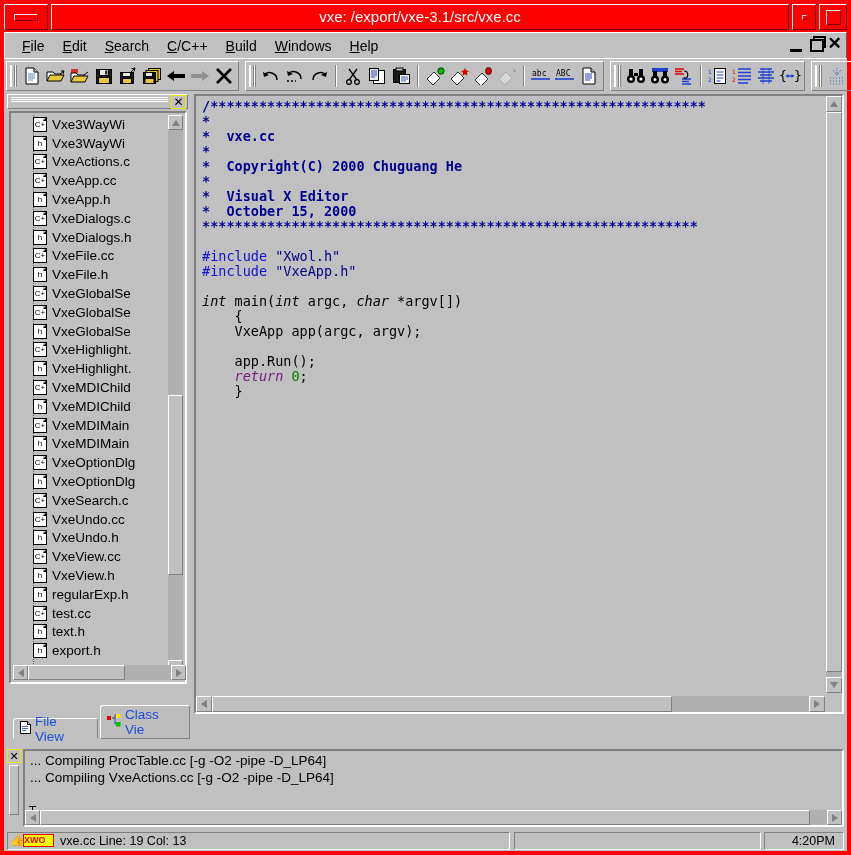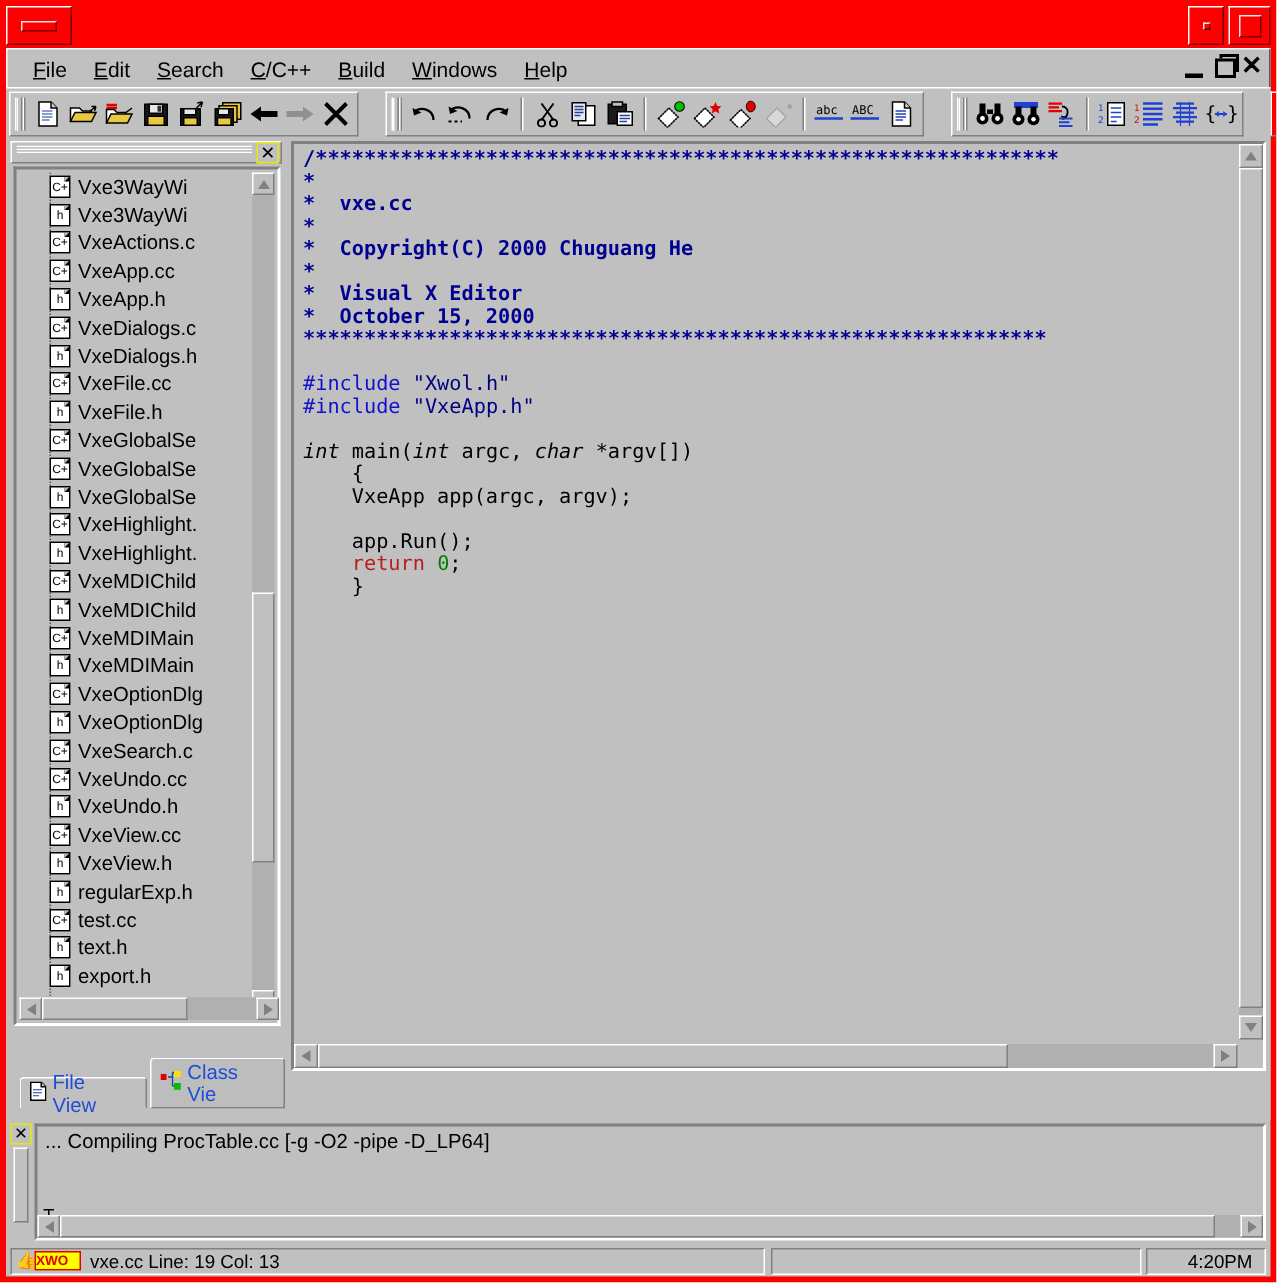--- a/index.html
+++ b/index.html
@@ -120,21 +120,21 @@
     position: absolute; left: 0; top: 26px; width: 843px; height: 34px;
     background: #c0c0c0;
     border-top: 1px solid #ffffff;
     display: flex; align-items: center;
     padding-left: 2px;
   }
   .tb-group {
     display: flex; align-items: center; height: 30px;
     border: 1px solid; border-color: #ffffff #808080 #808080 #ffffff;
     padding: 0 2px;
-    margin-right: 18px;
+    margin-right: 6px;
   }
   .tb-grip {
     width: 7px; height: 22px; margin: 0 3px 0 1px;
     border-left: 1px solid #ffffff; border-right: 1px solid #808080;
     box-shadow: 3px 0 0 -2px #ffffff inset;
     position: relative;
   }
   .tb-grip::after {
     content:""; position:absolute; left:3px; top:0; width:1px; height:22px;
     background:#808080; border-right:1px solid #ffffff;
@@ -278,21 +278,21 @@
     font-size: 13.5px;
     line-height: 15px;
     padding: 3px 0 0 4px;
     white-space: pre;
   }
   .editor .ln { height: 15px; }
   .c-comment { color: #000090; font-weight: bold; }
   .c-pre { color: #1010d0; }
   .c-str { color: #000080; }
   .c-kw { color: #000000; font-style: italic; }
-  .c-ret { color: #b91c1c; }
+  .c-ret { color: #701a75; font-style: italic; }
   .c-num { color: #008000; }
   .c-plain { color: #000000; }
 
   .ed-sb-v {
     position: absolute; right: 0px; top: 0px; width: 16px; height: 597px;
     background: #b0b0b0;
   }
   .ed-sb-h {
     position: absolute; left: 0px; bottom: 0px; width: 629px; height: 16px;
     background: #b0b0b0; display: flex;
@@ -384,20 +384,21 @@
 </head>
 <body>
 
 <div id="app">
 
   <div class="wm-frame">
     <div class="wm-titlebar-row">
       <div class="wm-btn-left">
           <i></i>
         </div>
+      <div class="wm-title">vxe: /export/vxe-3.1/src/vxe.cc</div>
       <div class="wm-btn-mid">
           <i></i>
         </div>
       <div class="wm-btn-right">
           <i></i>
         </div>
     </div>
   </div>
 
   <div class="client">
@@ -898,21 +899,21 @@
           <div class="sb-arrow right" style="width:16px;height:16px;"></div>
         </div>
         <div class="ed-corner"></div>
       </div>
     </div>
 
     <div class="output-pane">
       <div class="out-close">✕</div>
       <div class="out-grip"></div>
       <div class="out-inner">
-        <div class="out-text" id="out-text"><div>... Compiling ProcTable.cc [-g -O2 -pipe -D_LP64]</div></div>
+        <div class="out-text" id="out-text"><div>... Compiling ProcTable.cc [-g -O2 -pipe -D_LP64]</div><div>... Compiling VxeActions.cc [-g -O2 -pipe -D_LP64]</div></div>
         <div class="out-caret"></div>
         <div class="out-sb-h">
           <div class="sb-arrow left"></div>
           <div class="sb-track" style="flex:1; position:relative;">
             <div class="sb-thumb" style="position:absolute; left:0; top:0; width:770px; height:15px;"></div>
           </div>
           <div class="sb-arrow right"></div>
         </div>
       </div>
     </div>

